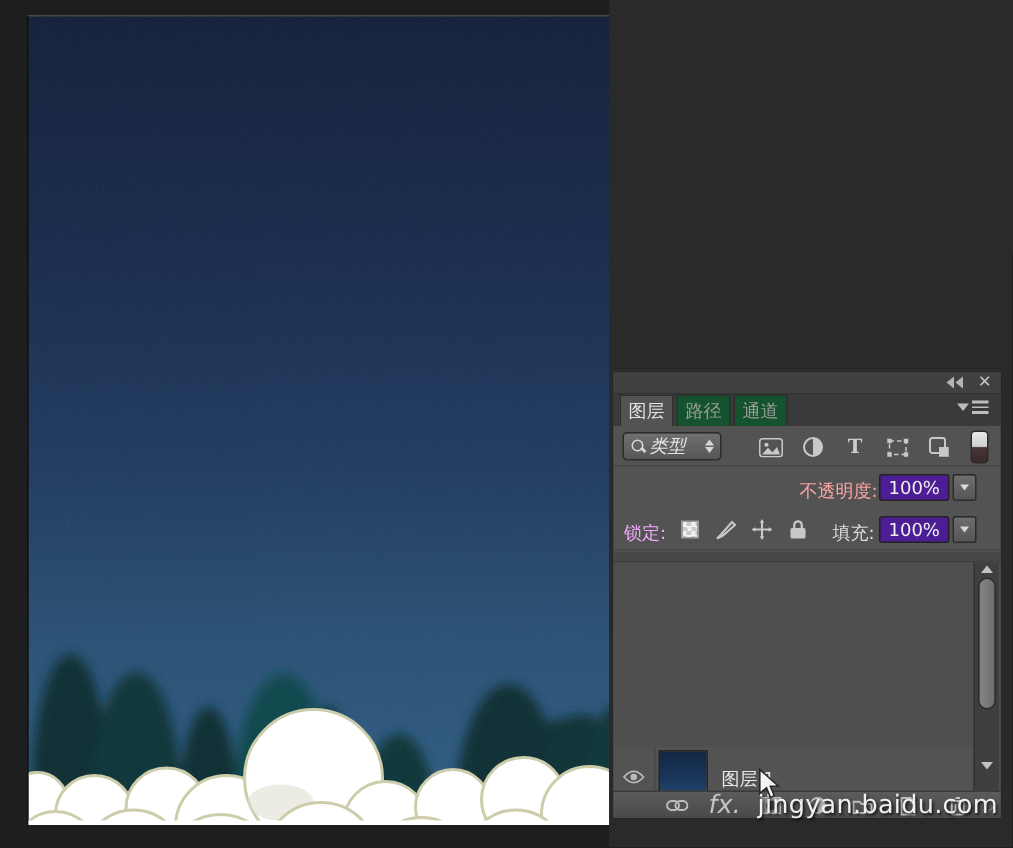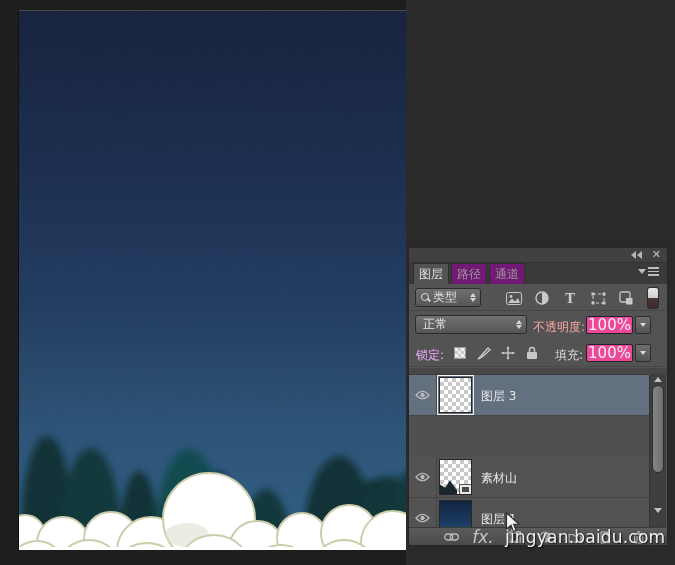--- a/index.html
+++ b/index.html
@@ -21,53 +21,53 @@
   .panel-header { position:absolute; left:0; top:0; width:258px; height:15px; background:#414141;
                   border-bottom:1px solid #313131; }
   .win-icons { position:absolute; right:6px; top:2px; display:flex; gap:10px; align-items:center; }
   .collapse-glyph { display:flex; gap:1px; }
   .collapse-glyph i { width:0; height:0; border-top:4px solid transparent; border-bottom:4px solid transparent;
                       border-right:5px solid #b5b5b5; display:block; }
   .close-glyph { color:#c2c2c2; font-size:11px; line-height:10px; font-weight:bold; }
 
   .tab-strip { position:absolute; left:0; top:15px; width:258px; height:21px; background:#3a3a3a; }
   .tab { position:absolute; top:0; height:21px; width:36px; text-align:center; line-height:21px;
-         font-size:12px; background:#701a75; color:#9c9c9c; border:1px solid #2e2e2e; border-bottom:none; }
+         font-size:12px; background:#14532d; color:#9c9c9c; border:1px solid #2e2e2e; border-bottom:none; }
   .tab.active { background:#535353; color:#e2e2e2; }
   .tab-layers { left:4px; } .tab-paths { left:42px; } .tab-channels { left:80px; }
   .panel-menu { position:absolute; right:8px; top:4px; display:flex; align-items:center; gap:2px; }
   .panel-menu .tri { width:0; height:0; border-left:4px solid transparent; border-right:4px solid transparent;
                      border-top:5px solid #bdbdbd; }
   .panel-menu .bars { display:flex; flex-direction:column; gap:2px; }
   .panel-menu .bars i { display:block; width:11px; height:1.5px; background:#bdbdbd; }
 
   .panel-body { position:absolute; left:0; top:36px; width:258px; height:261px; background:#535353; }
 
   .dropdown { background:linear-gradient(180deg,#707070,#565656); border:1px solid #2c2c2c;
-              border-radius:3px; display:flex; align-items:center; height:19px; color:#e4e4e4; }
+              border-radius:3px; display:flex; align-items:center; height:19px; color:#e4e4e4;font-style:italic; }
   .updown { margin-left:auto; margin-right:4px; display:flex; flex-direction:column; gap:1px; }
   .updown .u { width:0;height:0;border-left:3.5px solid transparent;border-right:3.5px solid transparent;border-bottom:4px solid #d6d6d6; }
   .updown .d { width:0;height:0;border-left:3.5px solid transparent;border-right:3.5px solid transparent;border-top:4px solid #d6d6d6; }
 
   .filter-row { position:absolute; left:0; top:1px; width:258px; height:26px; border-bottom:1px solid #474747; }
   .kind-dd { position:absolute; left:6px; top:3px; width:66px; }
   .mag { position:relative; width:9px; height:9px; margin:0 3px 0 5px; }
   .mag:before { content:""; position:absolute; left:0; top:0; width:6px; height:6px; border:1.5px solid #d8d8d8; border-radius:50%; }
   .mag:after { content:""; position:absolute; left:6px; top:6px; width:4px; height:1.5px; background:#d8d8d8; transform:rotate(45deg); }
   .ficon { position:absolute; top:4px; width:18px; height:18px; display:flex; align-items:center; justify-content:center; }
   .f-pix { left:96px; } .f-adj { left:124px; } .f-type { left:152px; } .f-shape { left:180px; } .f-smart { left:208px; }
   .f-toggle { left:238px; top:2px; width:12px; height:22px; border:1px solid #2c2c2c; border-radius:3px;
               background:linear-gradient(180deg,#e8e8e8 0%,#cfcfcf 48%,#4a3535 52%,#3a2a2a 100%); position:absolute; }
   .t-glyph { color:#cccccc; font-weight:bold; font-size:13px; font-family:"DejaVu Serif","Liberation Serif",serif; }
 
   .blend-row { position:absolute; left:0; top:27px; width:258px; height:28px; }
   .blend-dd { position:absolute; left:6px; top:4px; width:112px; padding-left:7px; }
   .opacity-label { position:absolute; left:124px; top:8px; font-size:12px; color:#fca5a5; }
-  .val-box { position:absolute; top:5px; width:47px; height:18px; background:#ec4899; border:1px solid #232323;
-             border-radius:2px; color:#efefef; text-align:center; line-height:16px; font-size:15px; }
+  .val-box { position:absolute; top:5px; width:47px; height:18px; background:#4c1d95; border:1px solid #232323;
+             border-radius:2px; color:#efefef; text-align:center; line-height:16px; font-size:12px; }
   .val-arrow { position:absolute; top:5px; width:16px; height:18px; background:linear-gradient(180deg,#6e6e6e,#555);
                border:1px solid #2c2c2c; border-radius:2px; display:flex; align-items:center; justify-content:center; }
   .val-arrow i { width:0; height:0; border-left:3.5px solid transparent; border-right:3.5px solid transparent; border-top:4px solid #d8d8d8; }
   .opacity-box { left:177px; } .opacity-arrow { left:226px; }
 
   .lock-row { position:absolute; left:0; top:55px; width:258px; height:28px; border-bottom:1px solid #464646; }
   .lock-label { position:absolute; left:7px; top:8px; color:#f0abfc; }
   .lock-icon { position:absolute; top:5px; width:18px; height:18px; display:flex; align-items:center; justify-content:center; }
   .li-checker { left:42px; } .li-brush { left:66px; } .li-move { left:90px; } .li-lock { left:114px; }
   .checker12 { width:12px; height:12px; border:1px solid #9c9c9c;
@@ -238,27 +238,20 @@
         <div class="ficon f-smart">
           <svg width="14" height="14" viewBox="0 0 14 14">
               <rect x="1" y="1" width="10" height="10" rx="1.5" fill="none" stroke="#c8c8c8" stroke-width="1.3"></rect>
               <rect x="7" y="7" width="6.5" height="6.5" fill="#c8c8c8"></rect>
             </svg>
         </div>
         <div class="f-toggle"></div>
       </div>
 
       <div class="blend-row">
-        <div class="dropdown blend-dd">
-          <span>正常</span>
-          <span class="updown">
-              <i class="u"></i>
-              <i class="d"></i>
-            </span>
-        </div>
         <span class="opacity-label">不透明度:</span>
         <div class="val-box opacity-box">100%</div>
         <div class="val-arrow opacity-arrow">
             <i></i>
           </div>
       </div>
 
       <div class="lock-row">
         <span class="lock-label">锁定:</span>
         <div class="lock-icon li-checker">
@@ -287,47 +280,22 @@
         <div class="val-box fill-box">100%</div>
         <div class="val-arrow fill-arrow">
             <i></i>
           </div>
       </div>
 
       <div class="list-gap"></div>
 
       <div class="layers-list">
 
-        <div class="layer-row row-0 selected">
-          <div class="eye-cell">
-            <svg width="15" height="10" viewBox="0 0 15 10">
-                <path d="M1 5 Q7.5 -2.5 14 5 Q7.5 12.5 1 5 Z" fill="none" stroke="#b9b9b9" stroke-width="1.2"></path>
-                <circle cx="7.5" cy="5" r="2.2" fill="#b9b9b9"></circle>
-              </svg>
-          </div>
-          <div class="thumb selected-thumb"></div>
-          <span class="layer-name">图层 3</span>
-        </div>
-
-
-        <div class="layer-row row-2">
-          <div class="eye-cell">
-            <svg width="15" height="10" viewBox="0 0 15 10">
-                <path d="M1 5 Q7.5 -2.5 14 5 Q7.5 12.5 1 5 Z" fill="none" stroke="#b9b9b9" stroke-width="1.2"></path>
-                <circle cx="7.5" cy="5" r="2.2" fill="#b9b9b9"></circle>
-              </svg>
-          </div>
-          <div class="thumb">
-            <span class="mountain-mini"></span>
-            <span class="so-badge">
-                <i></i>
-              </span>
-          </div>
-          <span class="layer-name">素材山</span>
-        </div>
+
+
 
         <div class="layer-row row-3">
           <div class="eye-cell">
             <svg width="15" height="10" viewBox="0 0 15 10">
                 <path d="M1 5 Q7.5 -2.5 14 5 Q7.5 12.5 1 5 Z" fill="none" stroke="#b9b9b9" stroke-width="1.2"></path>
                 <circle cx="7.5" cy="5" r="2.2" fill="#b9b9b9"></circle>
               </svg>
           </div>
           <div class="thumb thumb-navy"></div>
           <span class="layer-name">图层 1</span>

